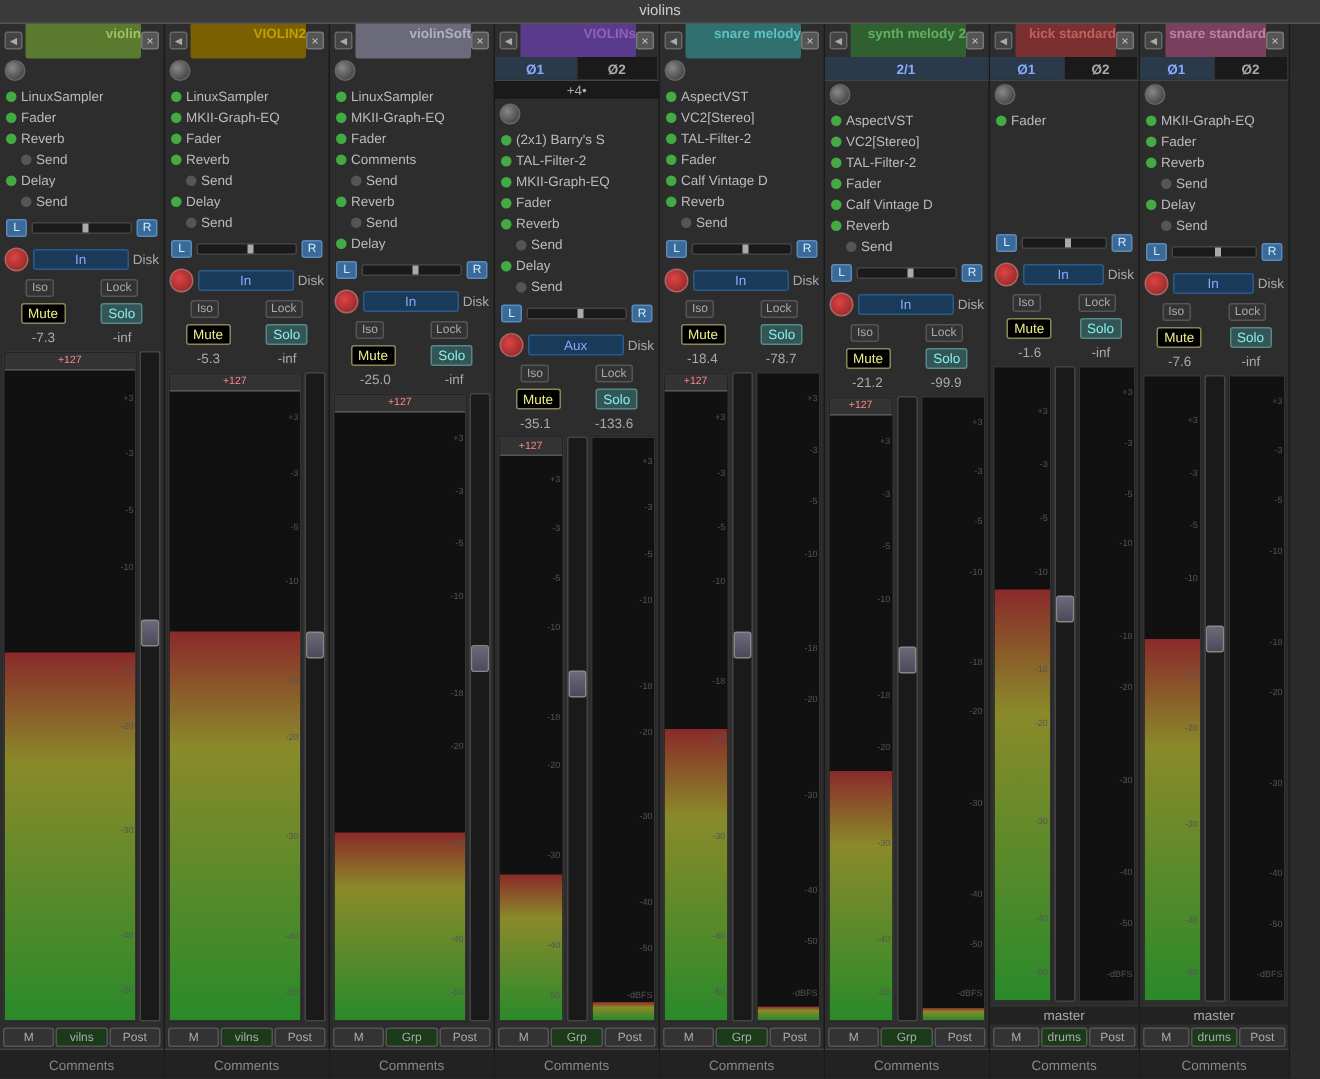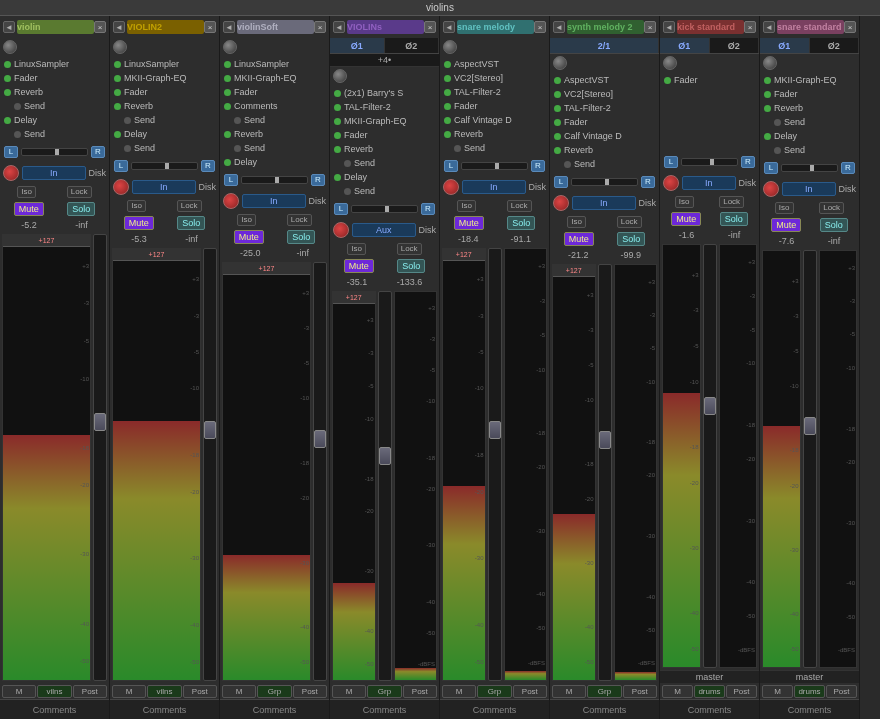--- a/index.html
+++ b/index.html
@@ -41,23 +41,23 @@
     .channel-header {
       display: flex;
       align-items: center;
       justify-content: space-between;
       padding: 2px 3px;
       height: 22px;
       flex-shrink: 0;
     }
     .channel-name-bar {
       flex: 1;
-      height: 14px;
-      border-radius: 2px;
-      text-align: left;
+      height: 24px;
+      border-radius: 2px;
+      text-align: right;
       font-size: 9px;
       line-height: 14px;
       overflow: hidden;
       white-space: nowrap;
       color: #111;
       font-weight: bold;
     }
     .btn-close {
       width: 12px;
       height: 12px;
@@ -228,21 +228,21 @@
     }
     .mute-solo-row {
       display: flex;
       justify-content: space-around;
       height: 18px;
       align-items: center;
       padding: 0 2px;
     }
     .mute-btn {
       font-size: 9px;
-      background: #6d28d9;
+      background: #000000;
       border: 1px solid #885;
       border-radius: 2px;
       color: #ee8;
       padding: 1px 4px;
       cursor: pointer;
     }
     .solo-btn {
       font-size: 9px;
       background: #355;
       border: 1px solid #588;
@@ -405,21 +405,21 @@
         </div>
         <div class="iso-lock-row">
           <div class="iso-btn">Iso</div>
           <div class="lock-btn">Lock</div>
         </div>
         <div class="mute-solo-row">
           <div class="mute-btn">Mute</div>
           <div class="solo-btn">Solo</div>
         </div>
         <div class="db-row">
-          <span>-5.2</span>
+          <span>-7.3</span>
           <span>-inf</span>
         </div>
         <div class="fader-section">
           <div class="meter-strip">
             <div style="position: absolute; top: 0px; left: 0px; right: 0px; height: 12px; background: rgb(51, 51, 51); font-size: 7px; color: rgb(255, 136, 136); text-align: center; line-height: 12px; border-bottom: 1px solid rgb(85, 85, 85);">+127</div>
             <div style="position: absolute; left: 0px; right: 0px; bottom: 0px; height: 55%; background: linear-gradient(to top, rgb(42, 138, 42) 0%, rgb(138, 138, 42) 70%, rgb(138, 42, 42) 100%);"></div>
             <div style="position: absolute; right: 0px; top: 12px; bottom: 0px; display: flex; flex-direction: column; justify-content: space-around; font-size: 6px; color: rgb(85, 85, 85); padding-right: 1px; text-align: right; pointer-events: none;">
               <div>+3</div>
               <div>-3</div>
               <div>-5</div>
@@ -813,21 +813,21 @@
         <div class="iso-lock-row">
           <div class="iso-btn">Iso</div>
           <div class="lock-btn">Lock</div>
         </div>
         <div class="mute-solo-row">
           <div class="mute-btn">Mute</div>
           <div class="solo-btn">Solo</div>
         </div>
         <div class="db-row">
           <span>-18.4</span>
-          <span>-91.1</span>
+          <span>-78.7</span>
         </div>
         <div class="fader-section">
           <div class="meter-strip">
             <div style="position: absolute; top: 0px; left: 0px; right: 0px; height: 12px; background: rgb(51, 51, 51); font-size: 7px; color: rgb(255, 136, 136); text-align: center; line-height: 12px; border-bottom: 1px solid rgb(85, 85, 85);">+127</div>
             <div style="position: absolute; left: 0px; right: 0px; bottom: 0px; height: 45%; background: linear-gradient(to top, rgb(42, 138, 42) 0%, rgb(138, 138, 42) 70%, rgb(138, 42, 42) 100%);"></div>
             <div style="position: absolute; right: 0px; top: 12px; bottom: 0px; display: flex; flex-direction: column; justify-content: space-around; font-size: 6px; color: rgb(85, 85, 85); padding-right: 1px; text-align: right; pointer-events: none;">
               <div>+3</div>
               <div>-3</div>
               <div>-5</div>
               <div>-10</div>

